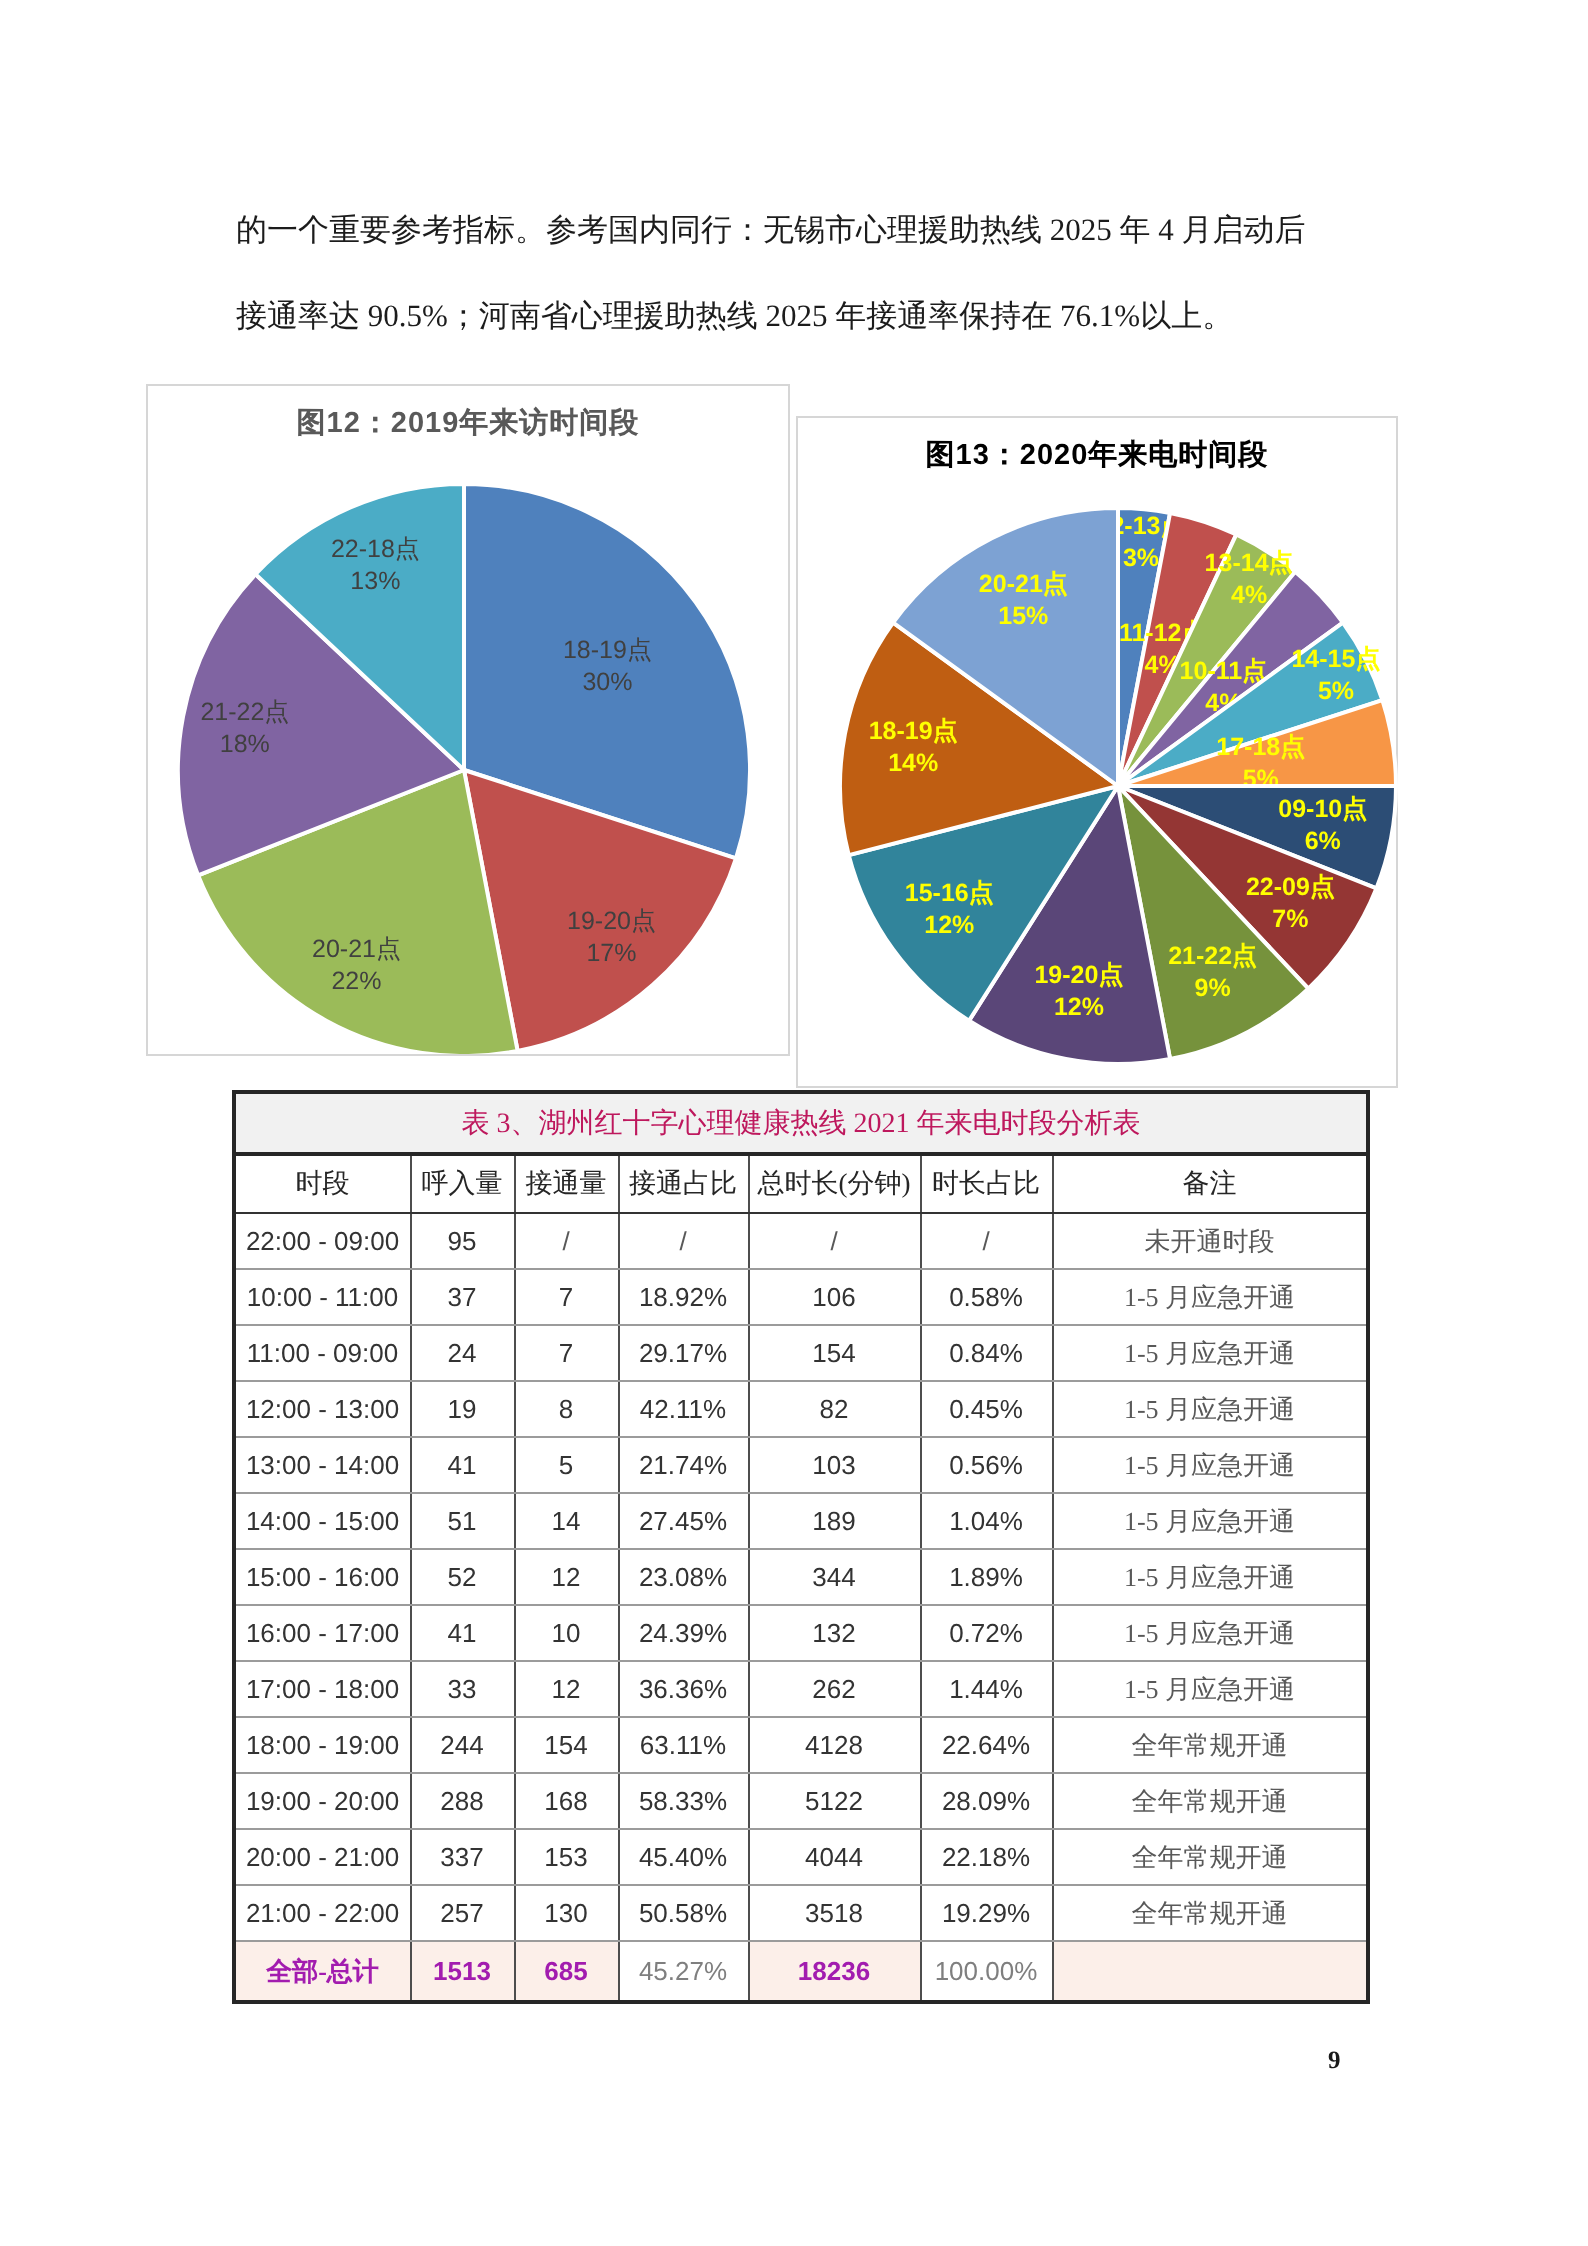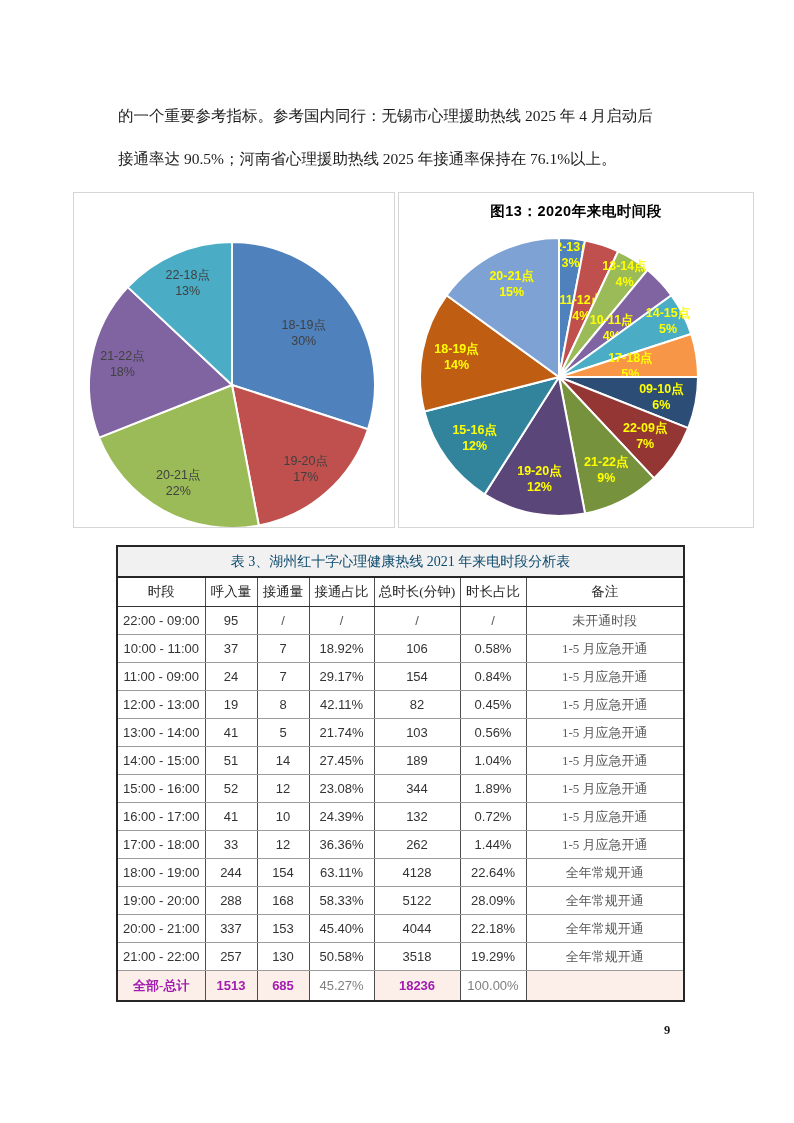--- a/index.html
+++ b/index.html
@@ -9,38 +9,38 @@
   }
   
   .para { position:absolute; left:118px; top:94px; width:562px;
           font-size:15.5px; color:#1c1c1c; }
   .para .line { display:block; height:43px; line-height:43px; white-space:nowrap; }
 
   
   .chart-box { position:absolute; top:192px; height:336px; background:#ffffff;
                border:1px solid #d6d6d6; box-sizing:border-box; }
   .chart-box.left  { left:73px;  width:322px; }
-  .chart-box.right { left:398px; width:356px; }
+  .chart-box.right { left:398px; width:301px;margin-top:16px; }
   .chart-title { text-align:center; margin-top:9px;
                  font-family:"Liberation Sans","DejaVu Sans",sans-serif;
                  font-size:14.5px; font-weight:bold; letter-spacing:0.5px; }
   svg.pie { position:absolute; left:0; top:0; }
   .pie-label { font-family:"Liberation Sans","DejaVu Sans",sans-serif; font-size:12.5px; }
   .pie-label.bold { font-weight:bold; }
 
   
   table.tbl { position:absolute; left:116px; top:545px; width:567px;
               border-collapse:collapse; table-layout:fixed;
               border:2px solid #262626; font-size:13px; color:#333333; }
   table.tbl td { border-left:1px solid #4d4d4d; border-right:1px solid #4d4d4d;
                  border-top:1px solid #9b9b9b; border-bottom:1px solid #9b9b9b;
                  text-align:center; vertical-align:middle; padding:0;
                  overflow:hidden; white-space:nowrap; }
   tr.title-row td { background:#f1f1f1; height:29px; font-size:14px;
-                    border-bottom:2px solid #262626; color:#0c4a6e;
+                    border-bottom:2px solid #262626; color:#be185d;
                     font-family:"Liberation Serif","DejaVu Serif",serif; }
   tr.header-row td { height:28px; color:#262626; font-size:13.5px;
                      border-bottom:1.5px solid #333333;
                      font-family:"Liberation Serif","DejaVu Serif",serif;text-align:center; }
   tr.data-row td { height:27px; }
   .sans { font-family:"Liberation Sans","DejaVu Sans",sans-serif; }
   .cjk  { font-family:"Liberation Serif","DejaVu Serif",serif; }
   .remark { color:#595959; }
   .slash  { color:#595959; }
   tr.total-row td { height:29px; }
@@ -56,20 +56,21 @@
 <body>
 
 <div class="page">
 
   <div class="para">
     <span class="line">的一个重要参考指标。参考国内同行：无锡市心理援助热线 2025 年 4 月启动后</span>
     <span class="line">接通率达 90.5%；河南省心理援助热线 2025 年接通率保持在 76.1%以上。</span>
   </div>
 
   <div class="chart-box left">
+    <div class="chart-title" style="color: rgb(89, 89, 89);">图12：2019年来访时间段</div>
     <svg class="pie" data-r="143" width="320" height="334" viewBox="0 0 320 334">
         <path d="M 158 192 L 158.00 49.00 A 143 143 0 0 1 294.00 236.19 Z" fill="#4f81bd" stroke="#ffffff" stroke-width="2" stroke-linejoin="round"></path>
         <text x="229.72744672128283" y="135.88695953174934" text-anchor="middle" fill="#404040" class="pie-label"><tspan x="229.72744672128283">18-19点</tspan><tspan x="229.72744672128283" dy="16">30%</tspan></text>
         <path d="M 158 192 L 294.00 236.19 A 143 143 0 0 1 184.80 332.47 Z" fill="#c0504d" stroke="#ffffff" stroke-width="2" stroke-linejoin="round"></path>
         <text x="231.76272545820012" y="271.66738870658145" text-anchor="middle" fill="#404040" class="pie-label"><tspan x="231.76272545820012">19-20点</tspan><tspan x="231.76272545820012" dy="16">17%</tspan></text>
         <path d="M 158 192 L 184.80 332.47 A 143 143 0 0 1 25.04 244.64 Z" fill="#9bbb59" stroke="#ffffff" stroke-width="2" stroke-linejoin="round"></path>
         <text x="104.26519519069467" y="285.74324709209253" text-anchor="middle" fill="#404040" class="pie-label"><tspan x="104.26519519069467">20-21点</tspan><tspan x="104.26519519069467" dy="16">22%</tspan></text>
         <path d="M 158 192 L 25.04 244.64 A 143 143 0 0 1 53.76 94.11 Z" fill="#8064a2" stroke="#ffffff" stroke-width="2" stroke-linejoin="round"></path>
         <text x="48.43568005372205" y="167.0994881711083" text-anchor="middle" fill="#404040" class="pie-label"><tspan x="48.43568005372205">21-22点</tspan><tspan x="48.43568005372205" dy="16">18%</tspan></text>
         <path d="M 158 192 L 53.76 94.11 A 143 143 0 0 1 158.00 49.00 Z" fill="#4bacc6" stroke="#ffffff" stroke-width="2" stroke-linejoin="round"></path>

